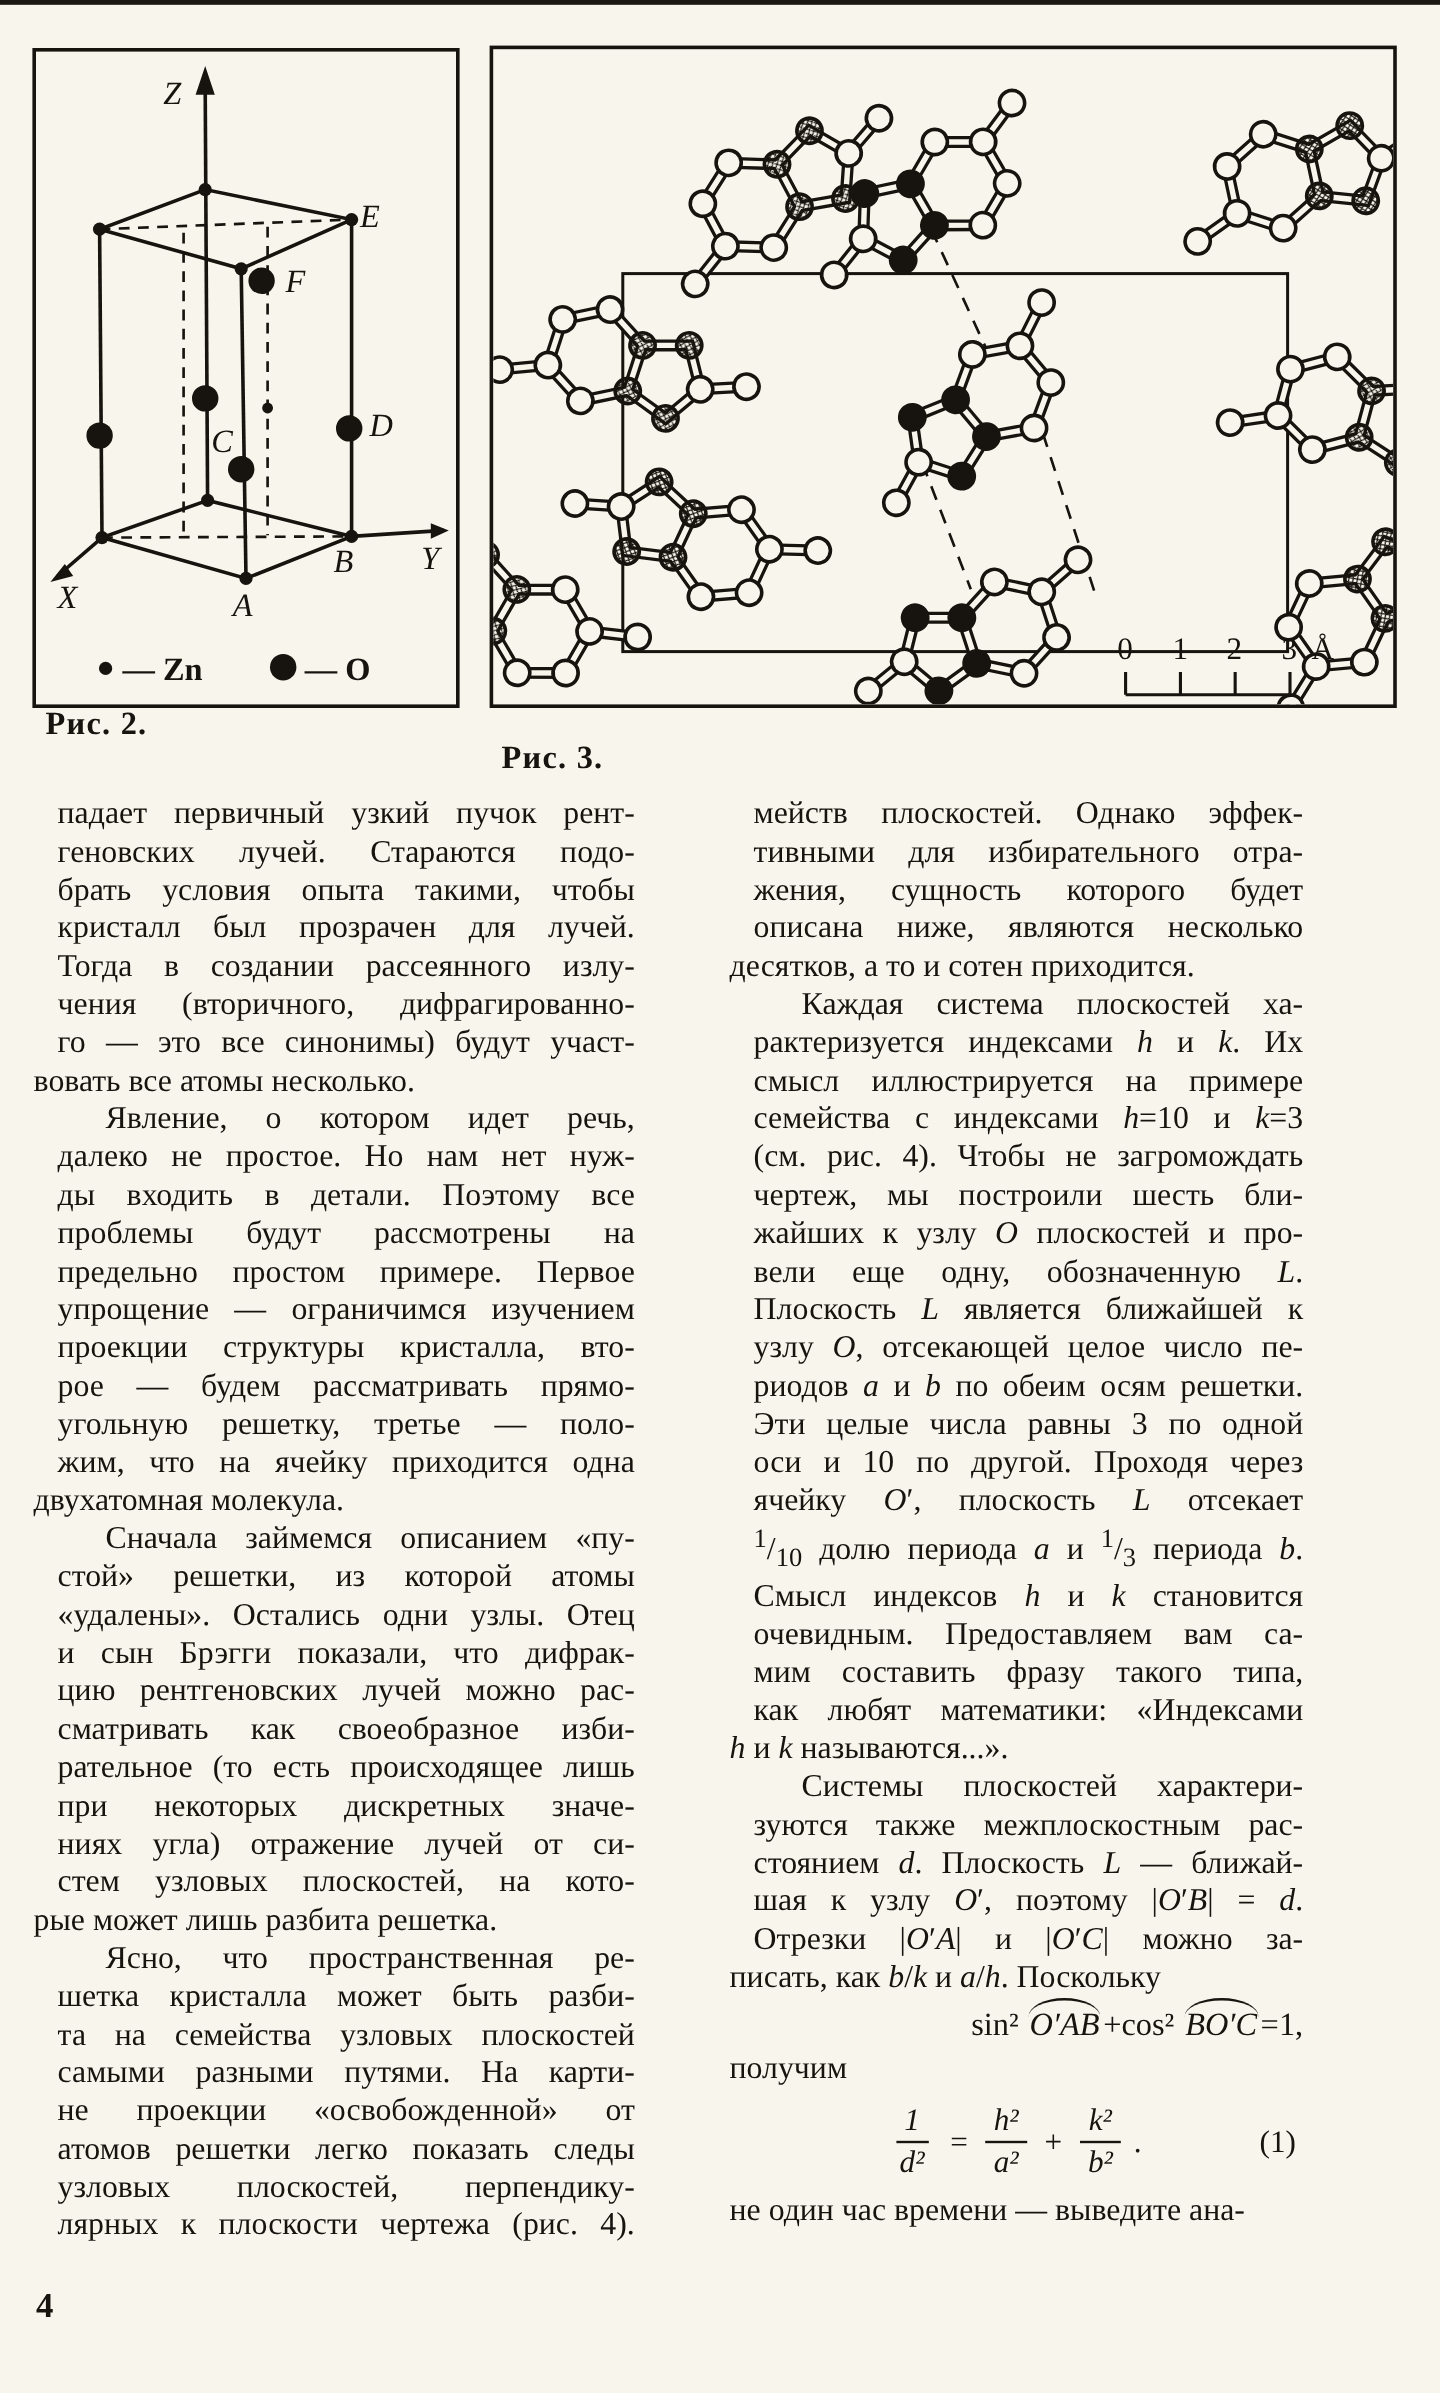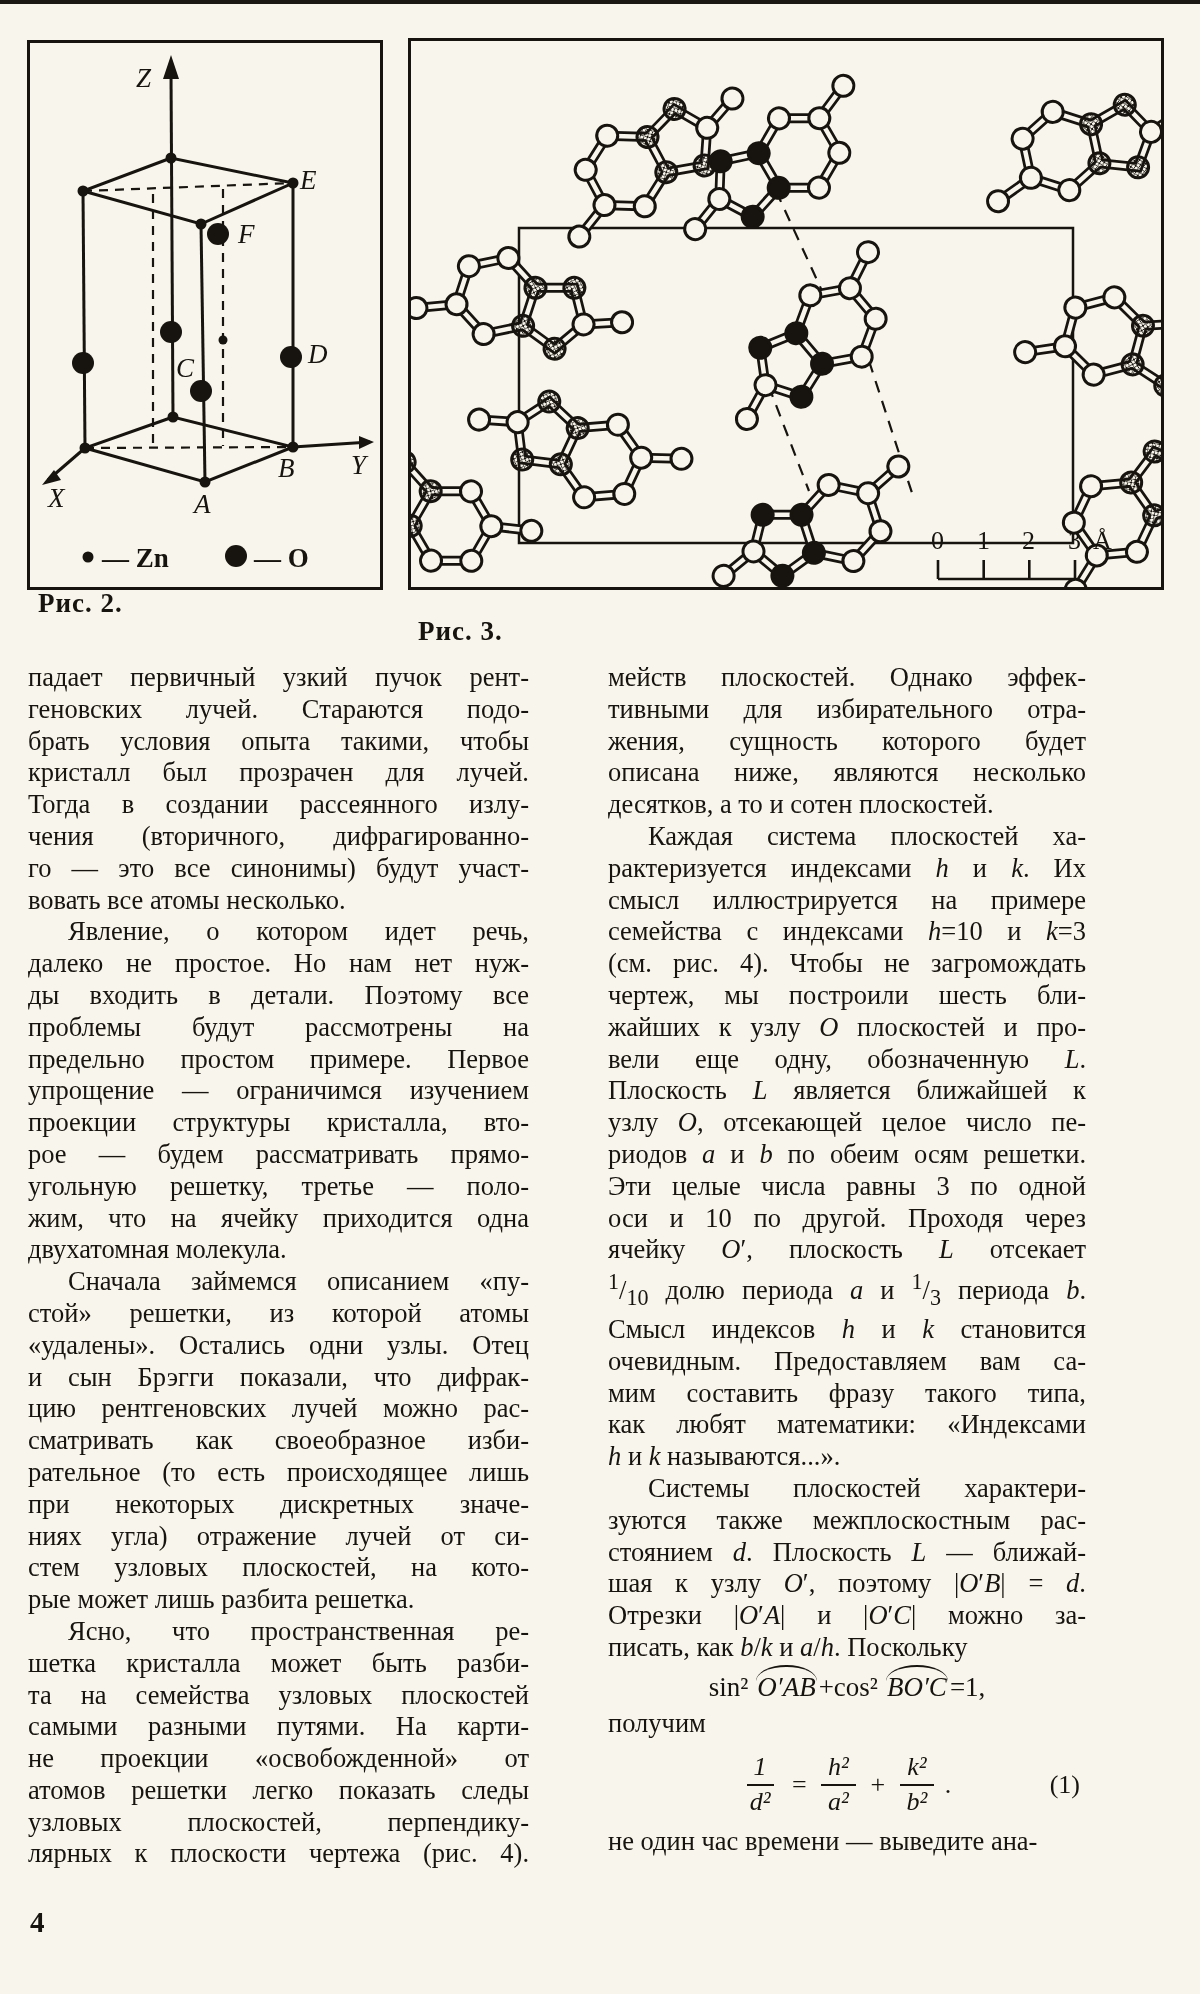--- a/index.html
+++ b/index.html
@@ -24,24 +24,24 @@
   .caption { position:absolute; font-weight:bold; font-size:27px; letter-spacing:1px; }
   #cap2 { left:38px;  top:588px; }
   #cap3 { left:418px; top:616px; }
 
   .col {
     position:absolute; top:662px;
     font-size:26.5px; line-height:31.8px;
   }
   #colL { left:28px;  width:501px; }
   #colR { left:608px; width:478px; }
-  .para .jl { text-align:justify; text-align-last:justify; }
+  .para .jl { text-align:justify; text-align-last:justify;margin-left:20px; }
   .para .ll { text-align:left; }
 
-  .fml1 { text-align:center; font-size:27px; margin:8px 0 4px; white-space:nowrap; }
+  .fml1 { text-align:right; font-size:27px; margin:8px 0 4px; white-space:nowrap; }
   .fml1 .fn { font-style:normal; }
   .ov { position:relative; font-style:italic; display:inline-block; padding:0 3px; margin-left:6px; }
   .ov::before {
     content:""; position:absolute; left:2px; right:2px; top:-7px; height:14px;
     border-top:2.2px solid #17140f;
     border-radius:50% 50% 0 0 / 100% 100% 0 0;
   }
   .fml2 { position:relative; text-align:center; font-size:26px; margin:14px 0 10px; white-space:nowrap; }
   .frac { display:inline-flex; flex-direction:column; align-items:center; vertical-align:middle; line-height:1.08; font-style:italic; }
   .frac .fn { padding:0 7px 2px; border-bottom:2.2px solid #17140f; display:block; }
@@ -206,21 +206,21 @@
     </div>
     <div class="para">
       <div class="jl" style="text-indent: 40px;">Ясно, что пространственная ре-<br>шетка кристалла может быть разби-<br>та на семейства узловых плоскостей<br>самыми разными путями. На карти-<br>не проекции «освобожденной» от<br>атомов решетки легко показать следы<br>узловых плоскостей, перпендику-<br>лярных к плоскости чертежа (рис. 4).</div>
     </div>
   </div>
 
 <div class="col" id="colR">
   <div>
       <div class="para">
         <div class="jl">мейств плоскостей. Однако эффек-<br>тивными для избирательного отра-<br>жения, сущность которого будет<br>описана ниже, являются несколько</div>
-        <div class="ll">десятков, а то и сотен плоскостей.</div>
+        <div class="ll">десятков, а то и сотен приходится.</div>
       </div>
       <div class="para">
         <div class="jl" style="text-indent: 40px;">Каждая система плоскостей ха-<br>рактеризуется индексами <i>h</i> и <i>k</i>. Их<br>смысл иллюстрируется на примере<br>семейства с индексами <i>h</i>=10 и <i>k</i>=3<br>(см. рис. 4). Чтобы не загромождать<br>чертеж, мы построили шесть бли-<br>жайших к узлу <i>O</i> плоскостей и про-<br>вели еще одну, обозначенную <i>L</i>.<br>Плоскость <i>L</i> является ближайшей к<br>узлу <i>O</i>, отсекающей целое число пе-<br>риодов <i>a</i> и <i>b</i> по обеим осям решетки.<br>Эти целые числа равны 3 по одной<br>оси и 10 по другой. Проходя через<br>ячейку <i>O</i>′, плоскость <i>L</i> отсекает<br><sup>1</sup>/<sub>10</sub> долю периода <i>a</i> и <sup>1</sup>/<sub>3</sub> периода <i>b</i>.<br>Смысл индексов <i>h</i> и <i>k</i> становится<br>очевидным. Предоставляем вам са-<br>мим составить фразу такого типа,<br>как любят математики: «Индексами</div>
         <div class="ll"><i>h</i> и <i>k</i> называются...».</div>
       </div>
       <div class="para">
         <div class="jl" style="text-indent: 40px;">Системы плоскостей характери-<br>зуются также межплоскостным рас-<br>стоянием <i>d</i>. Плоскость <i>L</i> — ближай-<br>шая к узлу <i>O</i>′, поэтому |<i>O</i>′<i>B</i>| = <i>d</i>.<br>Отрезки |<i>O</i>′<i>A</i>| и |<i>O</i>′<i>C</i>| можно за-</div>
         <div class="ll">писать, как <i>b</i>/<i>k</i> и <i>a</i>/<i>h</i>. Поскольку</div>
       </div>
     </div>

